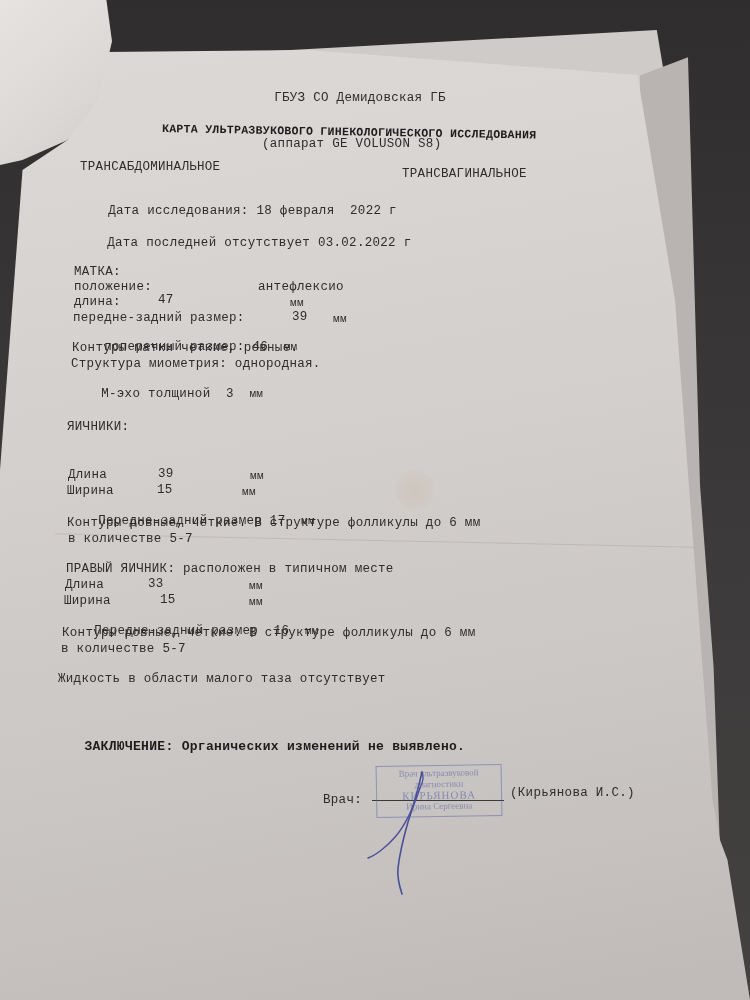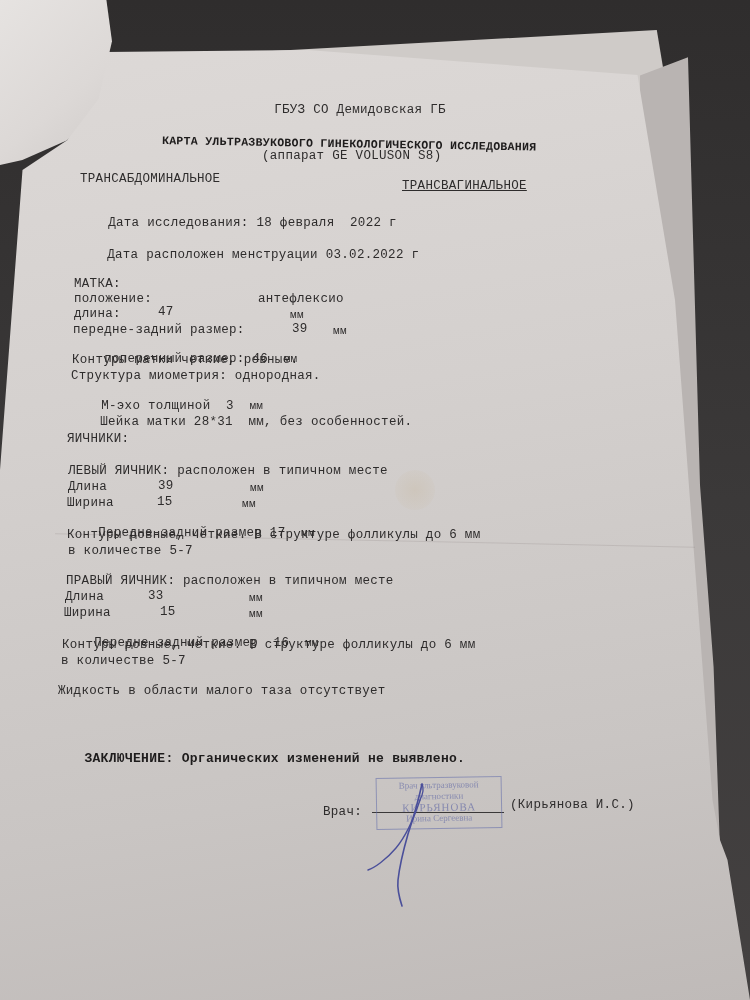--- a/index.html
+++ b/index.html
@@ -44,21 +44,21 @@
     left: 55px; top: 540px; width: 640px; height: 1px;
     background: rgba(120,110,110,0.18);
     transform: rotate(1.2deg);
   }
   .stain {
     position: absolute; left: 395px; top: 470px; width: 40px; height: 40px;
     border-radius: 50%;
     background: radial-gradient(circle, rgba(200,185,160,0.35), rgba(0,0,0,0));
   }
   .doc {
-    position: absolute; left: 0; top: 12px; width: 750px; height: 861px;
+    position: absolute; left: 0; top: 0; width: 750px; height: 861px;
     font-size: 12.5px;
   }
   .line {
     position: absolute;
     white-space: pre;
     letter-spacing: 0.3px;
   }
   .bold { font-weight: bold; color: #1e1c1c; }
   .center { text-align: center; }
   .stamp {
@@ -91,53 +91,49 @@
 <div class="fold-line"></div>
 <div class="stain"></div>
 
 <div class="doc">
 
   <div class="line center" style="left:180px; top:91px; width:360px; font-size:12.5px;">ГБУЗ СО Демидовская ГБ</div>
   <div class="line bold" style="left:162px; top:122px; font-size:11.5px; transform:rotate(1deg); transform-origin:left;">КАРТА УЛЬТРАЗВУКОВОГО ГИНЕКОЛОГИЧЕСКОГО ИССЛЕДОВАНИЯ</div>
   <div class="line" style="left:262px; top:137px; font-size:12.5px;">(аппарат GE VOLUSON S8)</div>
 
   <div class="line" style="left:80px; top:160px;">ТРАНСАБДОМИНАЛЬНОЕ</div>
-  <div class="line" style="left:402px; top:167px;text-decoration:underline;">ТРАНСВАГИНАЛЬНОЕ</div>
+  <div class="line" style="left:402px; top:167px;">ТРАНСВАГИНАЛЬНОЕ</div>
 
   <div class="line" style="left:77px; top:190px;">
     <span>Дата исследования:</span> <span>18 февраля  2022 г</span>
   </div>
   <div class="line" style="left:76px; top:222px;">
-    <span>Дата расположен менструации</span> <span>03.02.2022 г</span>
+    <span>Дата последней отсутствует</span> <span>03.02.2022 г</span>
   </div>
 
   <div class="line" style="left:74px; top:265px;">МАТКА:</div>
   <div class="line" style="left:74px; top:280px;">положение:</div>
   <div class="line" style="left:258px; top:280px;">антефлексио</div>
   <div class="line" style="left:74px; top:295px;">длина:</div>
   <div class="line" style="left:158px; top:293px;">47</div>
   <div class="line" style="left:290px; top:297px; font-size:11px;">мм</div>
   <div class="line" style="left:73px; top:311px;">передне-задний размер:</div>
   <div class="line" style="left:292px; top:310px;">39</div>
   <div class="line" style="left:333px; top:313px; font-size:11px;">мм</div>
   <div class="line" style="left:73px; top:326px;">
     <span>поперечный размер:</span> <span>46</span>  <span style="font-size:11px;">мм</span>
   </div>
   <div class="line" style="left:72px; top:341px;text-align:center;">Контуры матки четкие, ровные.</div>
   <div class="line" style="left:71px; top:357px;">Структура миометрия: однородная.</div>
   <div class="line" style="left:70px; top:373px;">
     <span>М-эхо толщиной</span>  <span>3</span>  <span style="font-size:11px;">мм</span>
   </div>
-  <div class="line" style="left:69px; top:389px;">
-    <span>Шейка матки</span> <span>28*31</span>  <span>мм, без особенностей.</span>
-  </div>
 
   <div class="line" style="left:67px; top:420px;">ЯИЧНИКИ:</div>
 
-  <div class="line" style="left:68px; top:452px;">ЛЕВЫЙ ЯИЧНИК: расположен в типичном месте</div>
   <div class="line" style="left:68px; top:468px;">Длина</div>
   <div class="line" style="left:158px; top:467px;">39</div>
   <div class="line" style="left:250px; top:470px; font-size:11px;">мм</div>
   <div class="line" style="left:67px; top:484px;">Ширина</div>
   <div class="line" style="left:157px; top:483px;">15</div>
   <div class="line" style="left:242px; top:486px; font-size:11px;">мм</div>
   <div class="line" style="left:67px; top:500px;">
     <span>Передне-задний размер</span> <span>17</span>  <span style="font-size:11px;">мм</span>
   </div>
   <div class="line" style="left:67px; top:516px;">Контуры ровные, четкие. В структуре фолликулы до 6 мм</div>

